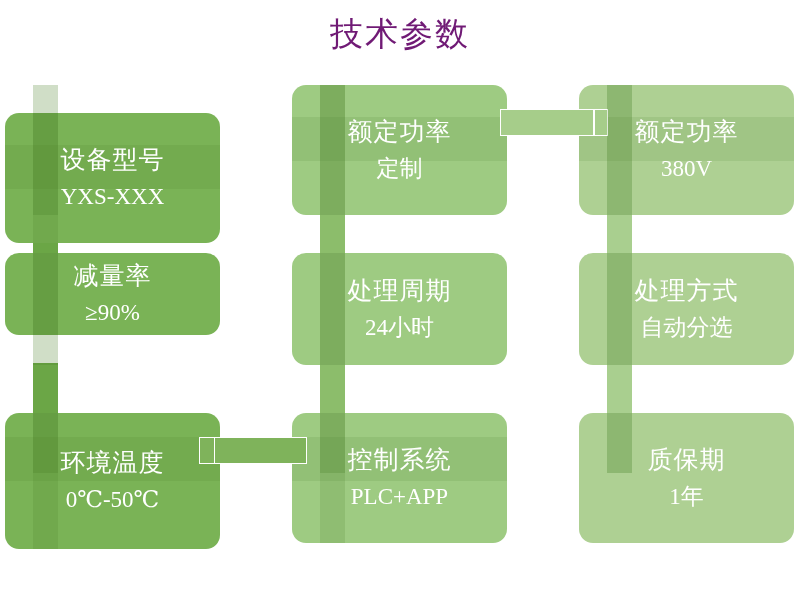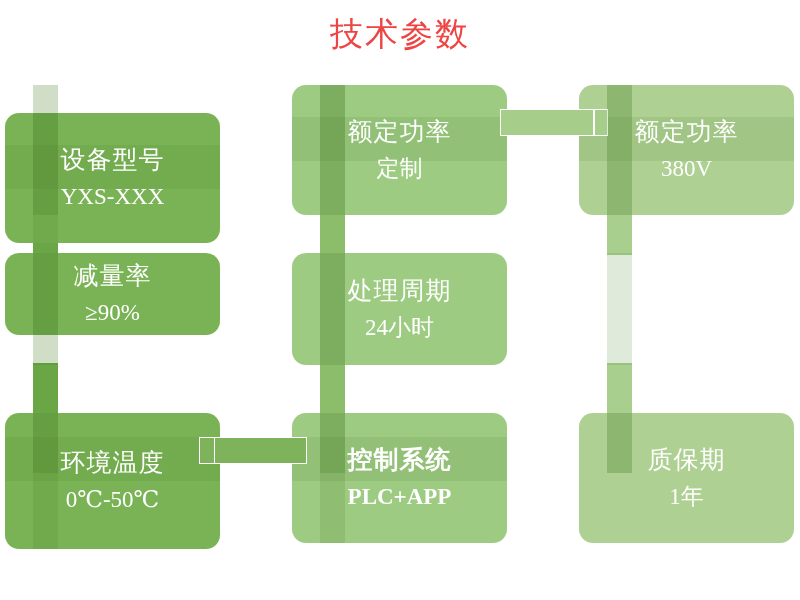--- a/index.html
+++ b/index.html
@@ -23,21 +23,21 @@
 
   
   .title {
     position: absolute;
     left: 0;
     top: 12px;
     width: 800px;
     text-align: center;
     font-size: 33px;
     line-height: 44px;
-    color: #ef4444;
+    color: #701a75;
     letter-spacing: 2px;
     font-family: "Liberation Serif", "DejaVu Serif", serif;
     white-space: nowrap;
   }
 
   
   .bar {
     position: absolute;
   }
   .bar-v-dark   { background: #6ba646; }
@@ -167,31 +167,38 @@
   </div>
 
   <div class="card tone-mid" style="left:292px; top:253px; width:215px; height:112px;">
     <div class="stripe" style="left:28px; width:25px;"></div>
     <div class="card-inner">
       <div class="c-title">处理周期</div>
       <div class="c-value">24小时</div>
     </div>
   </div>
 
+  <div class="card tone-light" style="left:579px; top:253px; width:215px; height:112px;">
+    <div class="stripe" style="left:28px; width:25px;"></div>
+    <div class="card-inner">
+      <div class="c-title">处理方式</div>
+      <div class="c-value">自动分选</div>
+    </div>
+  </div>
 
   <div class="card tone-dark" style="left:5px; top:413px; width:215px; height:136px;">
     <div class="band" style="top:24px; height:44px;"></div>
     <div class="stripe" style="left:28px; width:25px;"></div>
     <div class="card-inner">
       <div class="c-title">环境温度</div>
       <div class="c-value">0℃-50℃</div>
     </div>
   </div>
 
-  <div class="card tone-mid" style="left:292px; top:413px; width:215px; height:130px;font-weight:bold;">
+  <div class="card tone-mid" style="left:292px; top:413px; width:215px; height:130px;">
     <div class="band" style="top:24px; height:44px;"></div>
     <div class="stripe" style="left:28px; width:25px;"></div>
     <div class="card-inner">
       <div class="c-title">控制系统</div>
       <div class="c-value">PLC+APP</div>
     </div>
   </div>
 
   <div class="card tone-light" style="left:579px; top:413px; width:215px; height:130px;">
     <div class="stripe" style="left:28px; width:25px; bottom:auto; height:60px;"></div>

